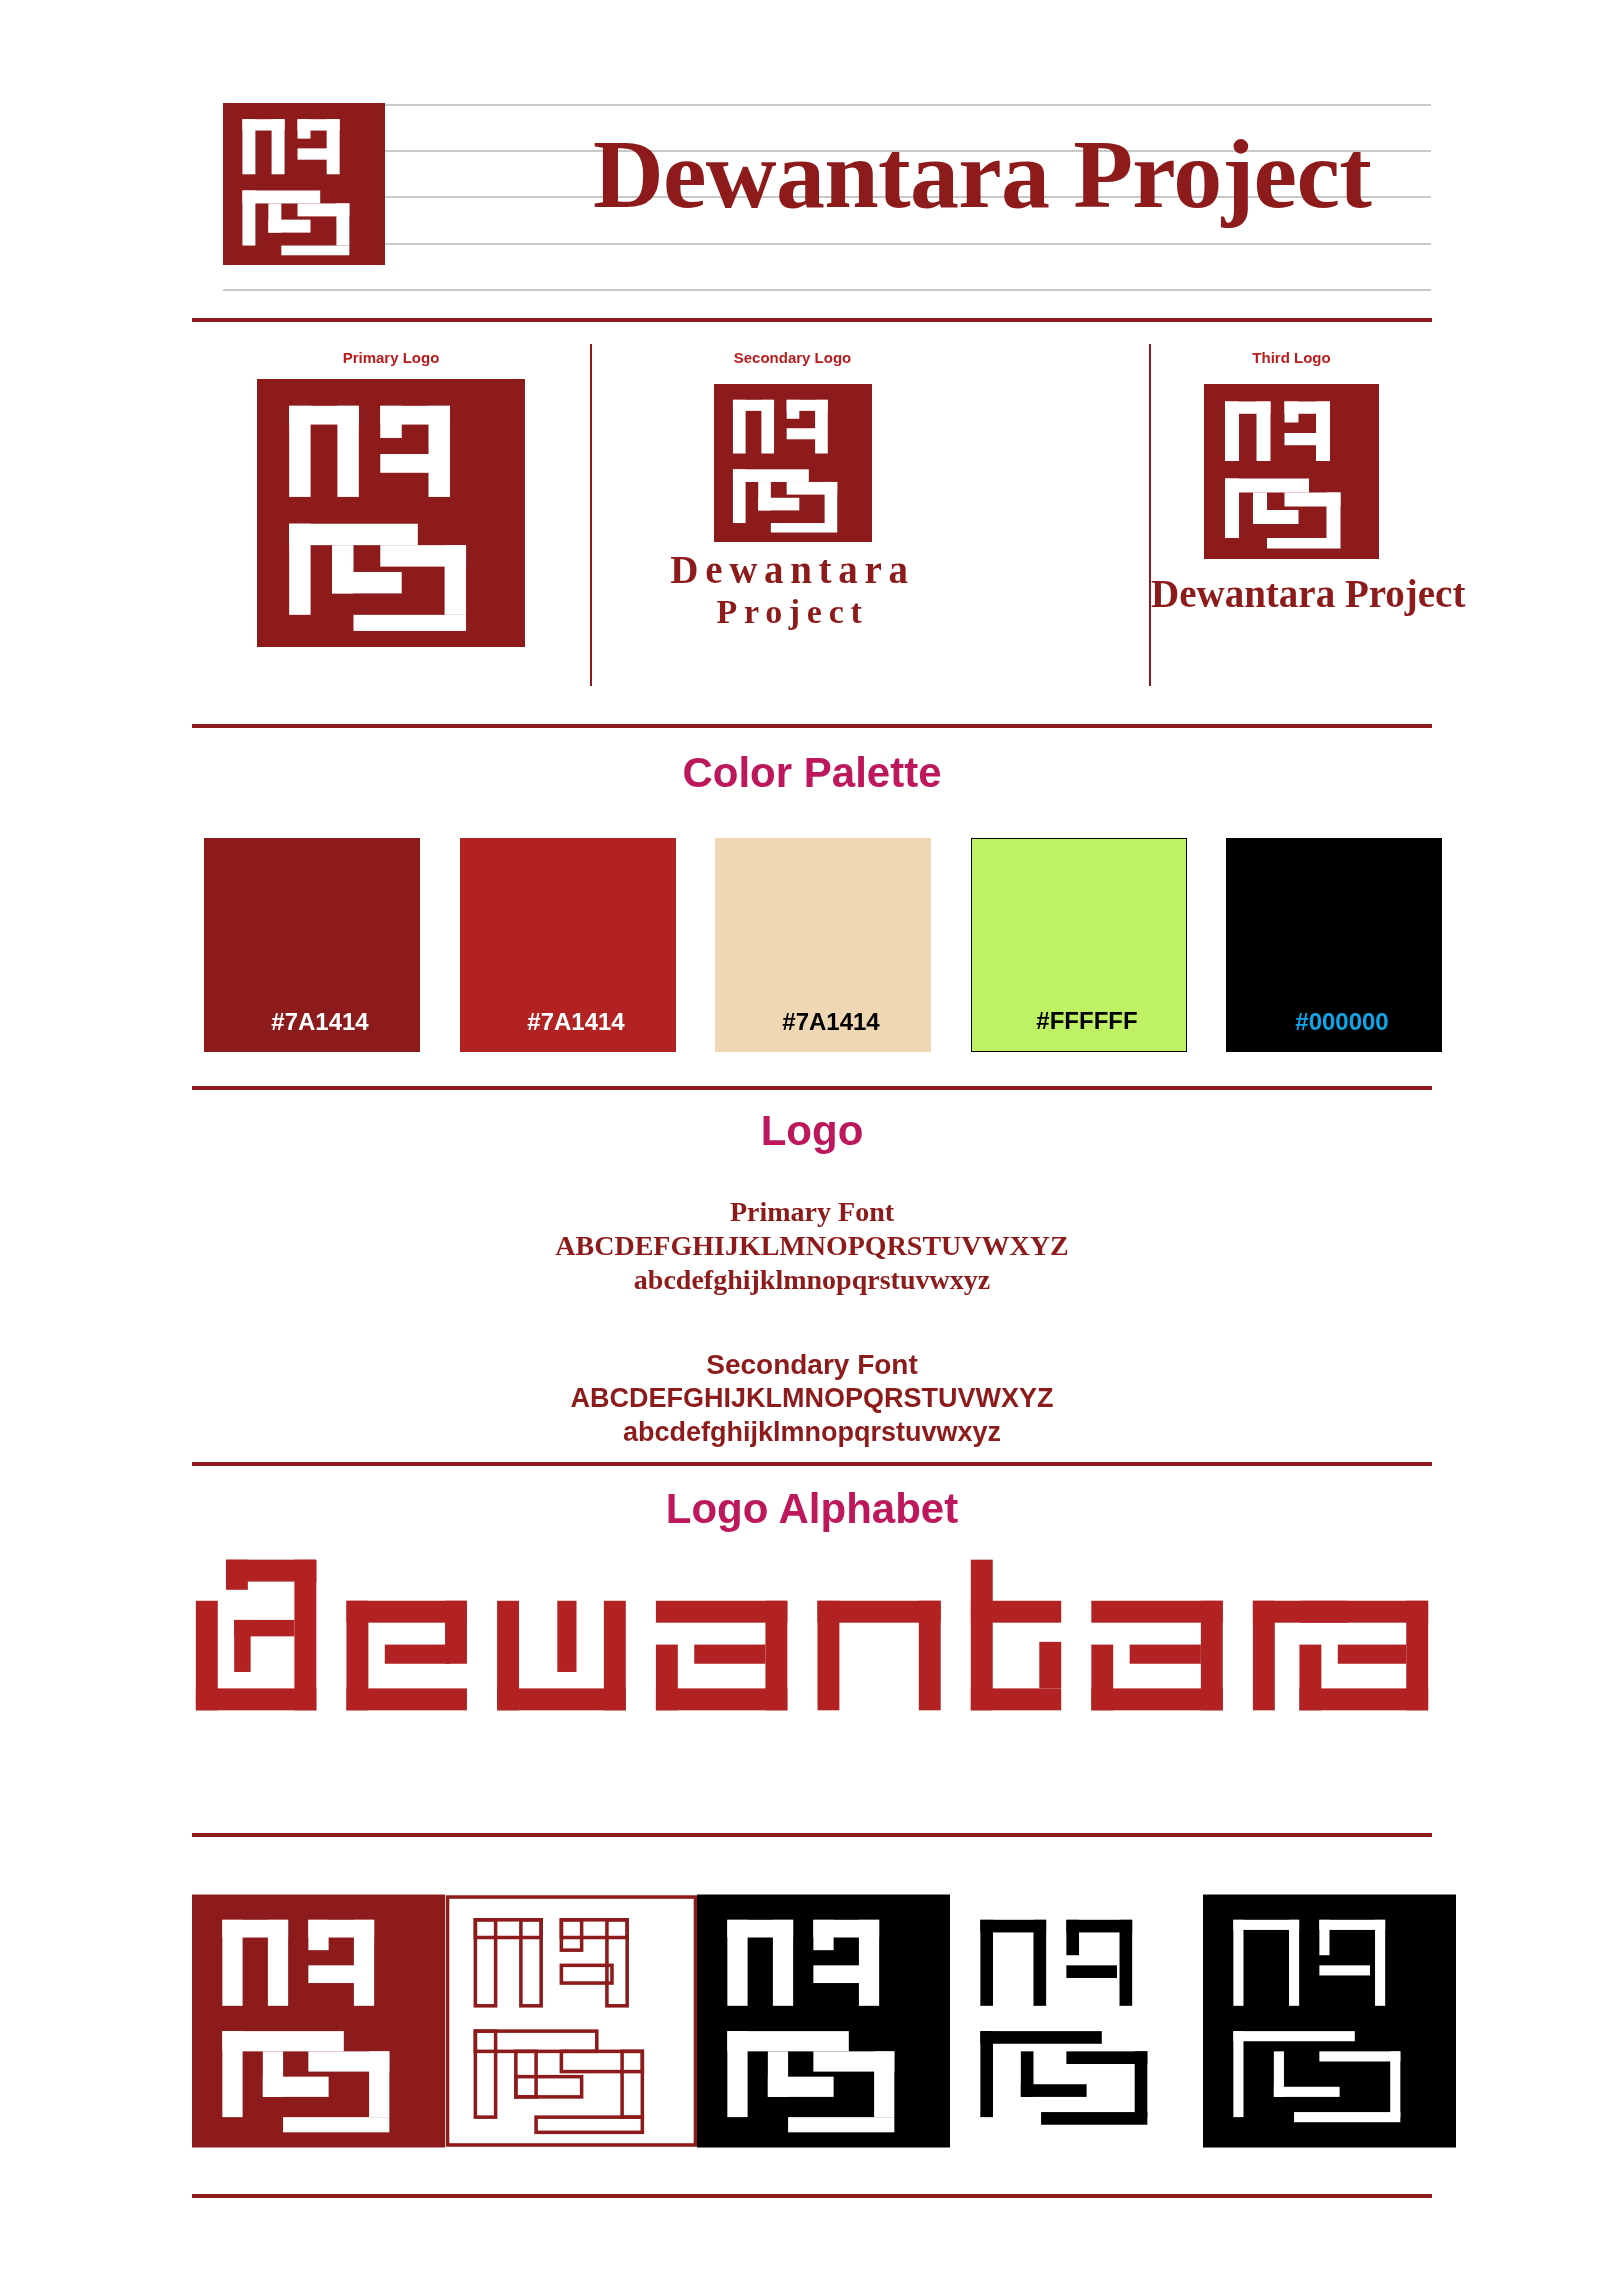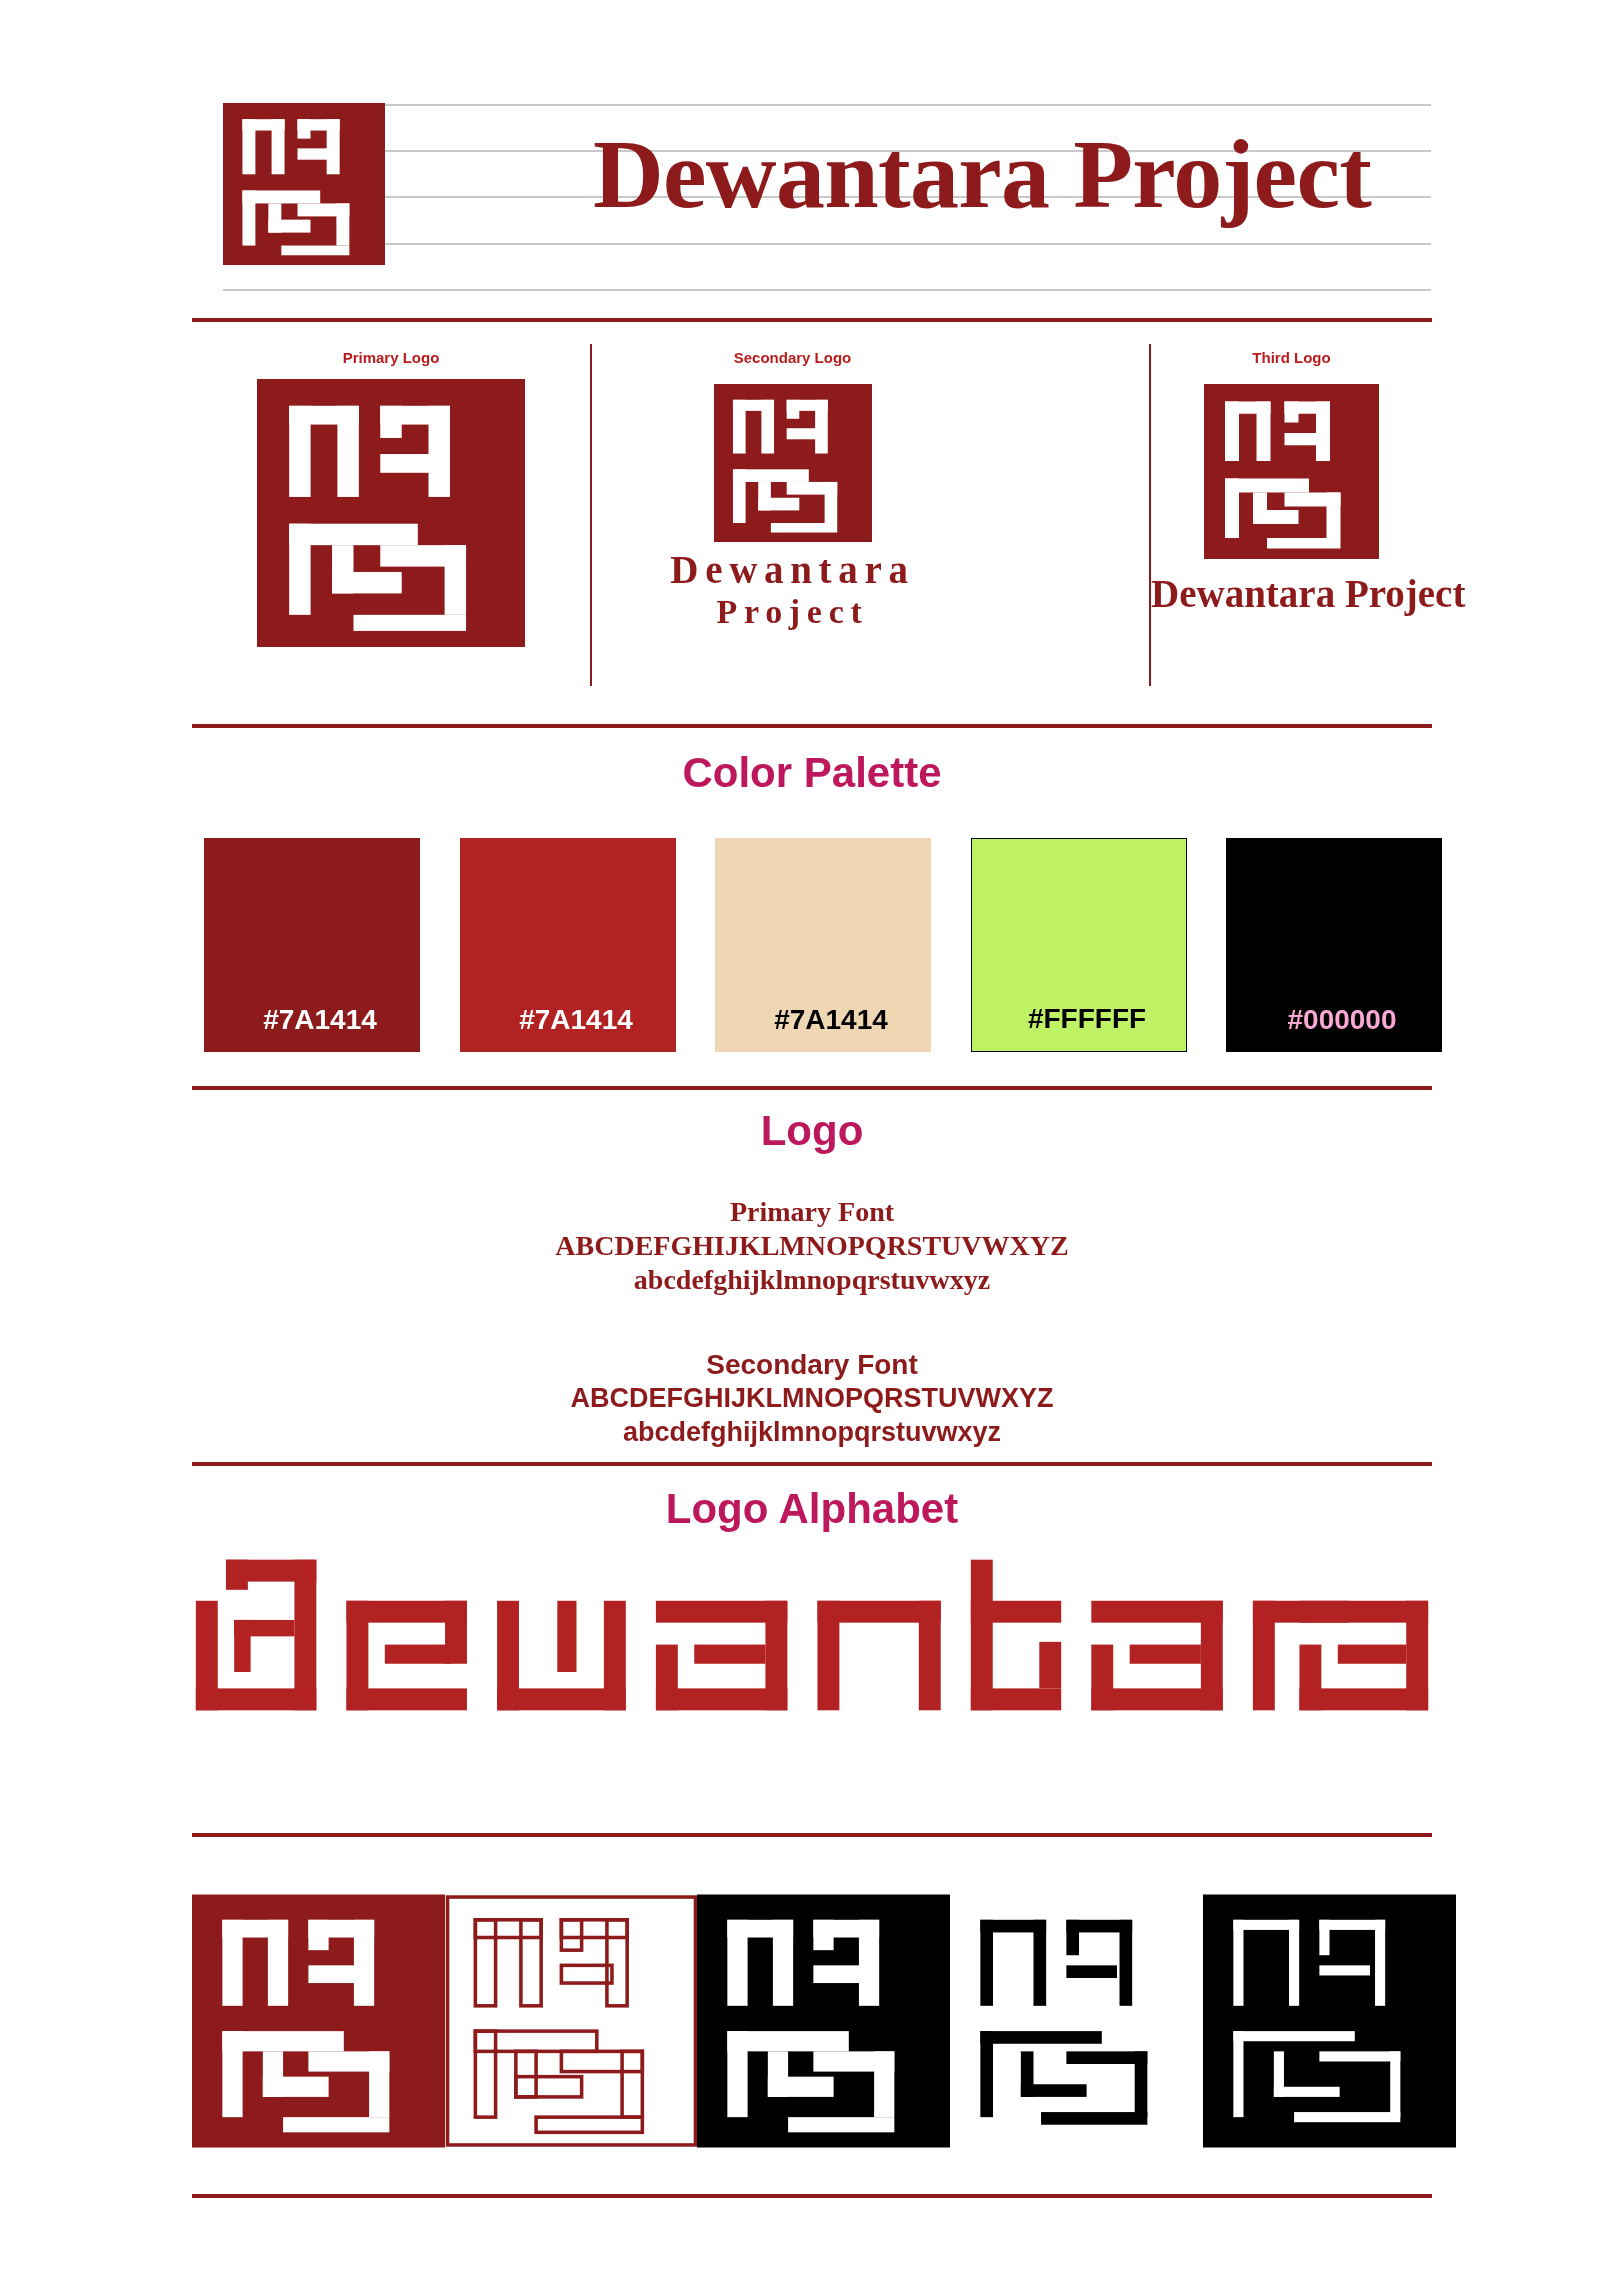--- a/index.html
+++ b/index.html
@@ -137,21 +137,21 @@
     width: 216px;
     height: 214px;
     box-sizing: border-box;
   }
   .swatch .hex {
     position: absolute;
     left: 16px;
     right: 0;
     bottom: 16.3px;
     text-align: center;
-    font-size: 28px;
+    font-size: 24px;
     font-weight: bold;
   }
 
   
   .font-block {
     position: absolute;
     left: 192px;
     width: 1240px;
     text-align: center;
     color: #8E1B1B;
@@ -340,21 +340,21 @@
     <div class="swatch" style="left:268px;background:#B32222">
       <div class="hex" style="color:#FFFFFF">#7A1414</div>
     </div>
     <div class="swatch" style="left:523px;background:#EFD7B4">
       <div class="hex" style="color:#000000">#7A1414</div>
     </div>
     <div class="swatch" style="left:779px;background:#bef264;border:1.5px solid #000000">
       <div class="hex" style="color:#000000">#FFFFFF</div>
     </div>
     <div class="swatch" style="left:1034px;background:#000000">
-      <div class="hex" style="color:#f9a8d4">#000000</div>
+      <div class="hex" style="color:#0ea5e9">#000000</div>
     </div>
   </div>
 
   <div class="rule" style="top:1086px"></div>
 
   <div class="section-title" style="top:1107px">Logo</div>
 
   <div class="font-block" style="top:1195px">
     <div class="font-label-serif">Primary Font</div>
     <div class="font-serif-line">ABCDEFGHIJKLMNOPQRSTUVWXYZ</div>

